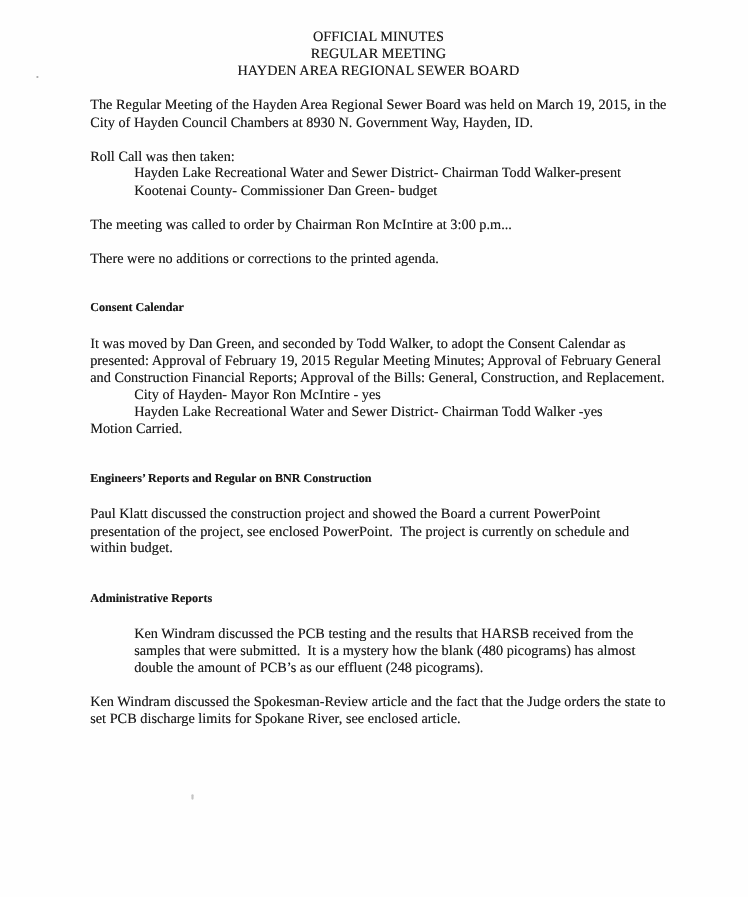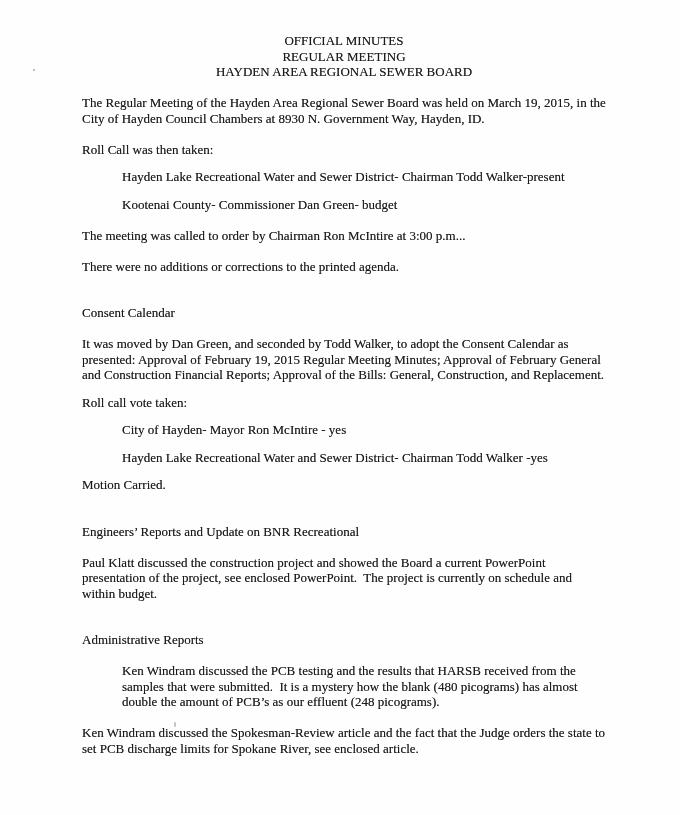--- a/index.html
+++ b/index.html
@@ -8,46 +8,46 @@
     width: 680px;
     height: 815px;
     background: #fefefe;
     overflow: hidden;
   }
   .doc {
     position: relative;
     width: 680px;
     height: 815px;
     box-sizing: border-box;
-    padding: 33px 74px 0 82px;
+    padding: 25px 74px 0 82px;
     font-family: "Liberation Serif", "DejaVu Serif", serif;
     font-size: 13px;
     line-height: 15.5px;
     color: #1b1b1b;
     text-shadow: 0 0 0.4px rgba(20,20,20,0.55);
   }
   .center-header {
     text-align: center;
     margin: 0 0 15.5px 0;
   }
   .center-header div { white-space: pre-wrap; }
   p.para {
     margin: 0 0 15.5px 0;
     white-space: pre-wrap;
   }
   .group {
     margin: 0 0 15.5px 0;
   }
-  .group div { white-space: pre-wrap; margin-top: 12px; }
+  .group div { white-space: pre-wrap; }
   .indent {
     margin-left: 40px;
   }
   .heading {
-    font-size: 13px;
-    font-weight: normal;
+    font-size: 11px;
+    font-weight: bold;
     margin: 31px 0 15.5px 0;
     white-space: pre-wrap;
   }
   .speck {
     position: absolute;
     background: #a8a8a8;
     border-radius: 50%;
   }
   #speck1 { left: 33px; top: 69px; width: 2px; height: 2px; }
   #speck2 { left: 174px; top: 722px; width: 2px; height: 5px; background: #c4c4c4; border-radius: 1px; }
@@ -75,27 +75,26 @@
   </div>
 
   <p class="para">The meeting was called to order by Chairman Ron McIntire at 3:00 p.m...</p>
 
   <p class="para">There were no additions or corrections to the printed agenda.</p>
 
   <div class="heading">Consent Calendar</div>
 
   <div class="group">
     <div>It was moved by Dan Green, and seconded by Todd Walker, to adopt the Consent Calendar as presented: Approval of February 19, 2015 Regular Meeting Minutes; Approval of February General and Construction Financial Reports; Approval of the Bills: General, Construction, and Replacement.</div>
-    <div>Roll call vote taken:</div>
     <div class="indent">City of Hayden- Mayor Ron McIntire - yes</div>
     <div class="indent">Hayden Lake Recreational Water and Sewer District- Chairman Todd Walker -yes</div>
     <div>Motion Carried.</div>
   </div>
 
-  <div class="heading">Engineers’ Reports and Update on BNR Recreational</div>
+  <div class="heading">Engineers’ Reports and Regular on BNR Construction</div>
 
   <p class="para">Paul Klatt discussed the construction project and showed the Board a current PowerPoint presentation of the project, see enclosed PowerPoint.  The project is currently on schedule and within budget.</p>
 
   <div class="heading">Administrative Reports</div>
 
   <div class="group">
     <div class="indent">Ken Windram discussed the PCB testing and the results that HARSB received from the samples that were submitted.  It is a mystery how the blank (480 picograms) has almost double the amount of PCB’s as our effluent (248 picograms).</div>
   </div>
 
   <p class="para indent">Ken Windram discussed the Spokesman-Review article and the fact that the Judge orders the state to set PCB discharge limits for Spokane River, see enclosed article.</p>

